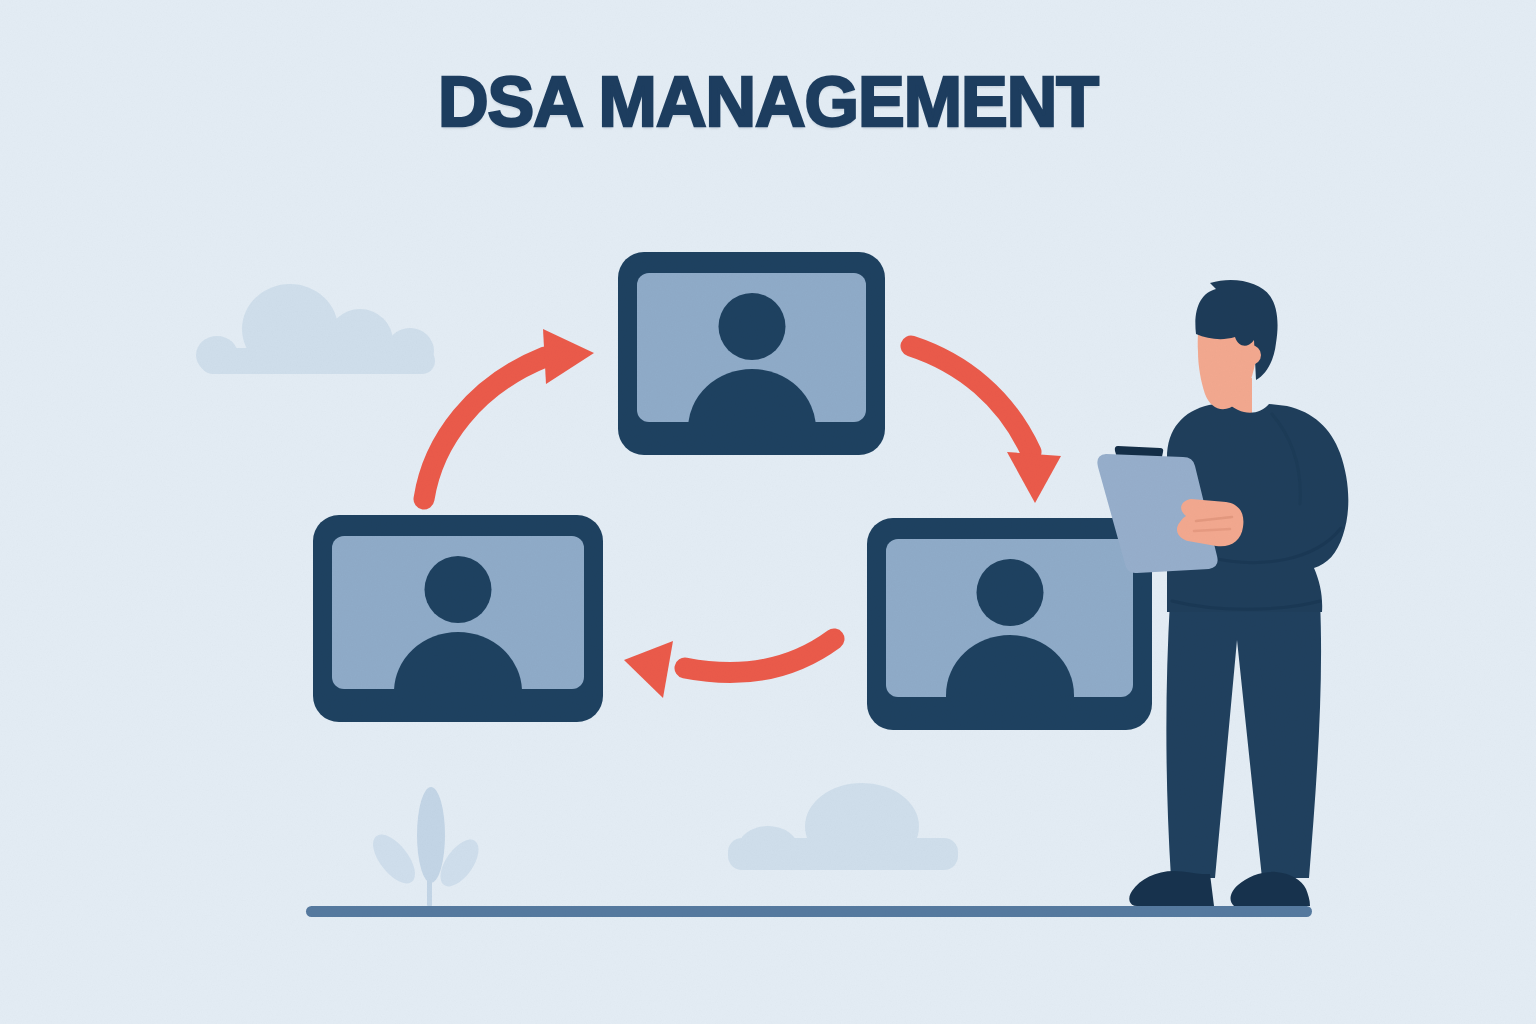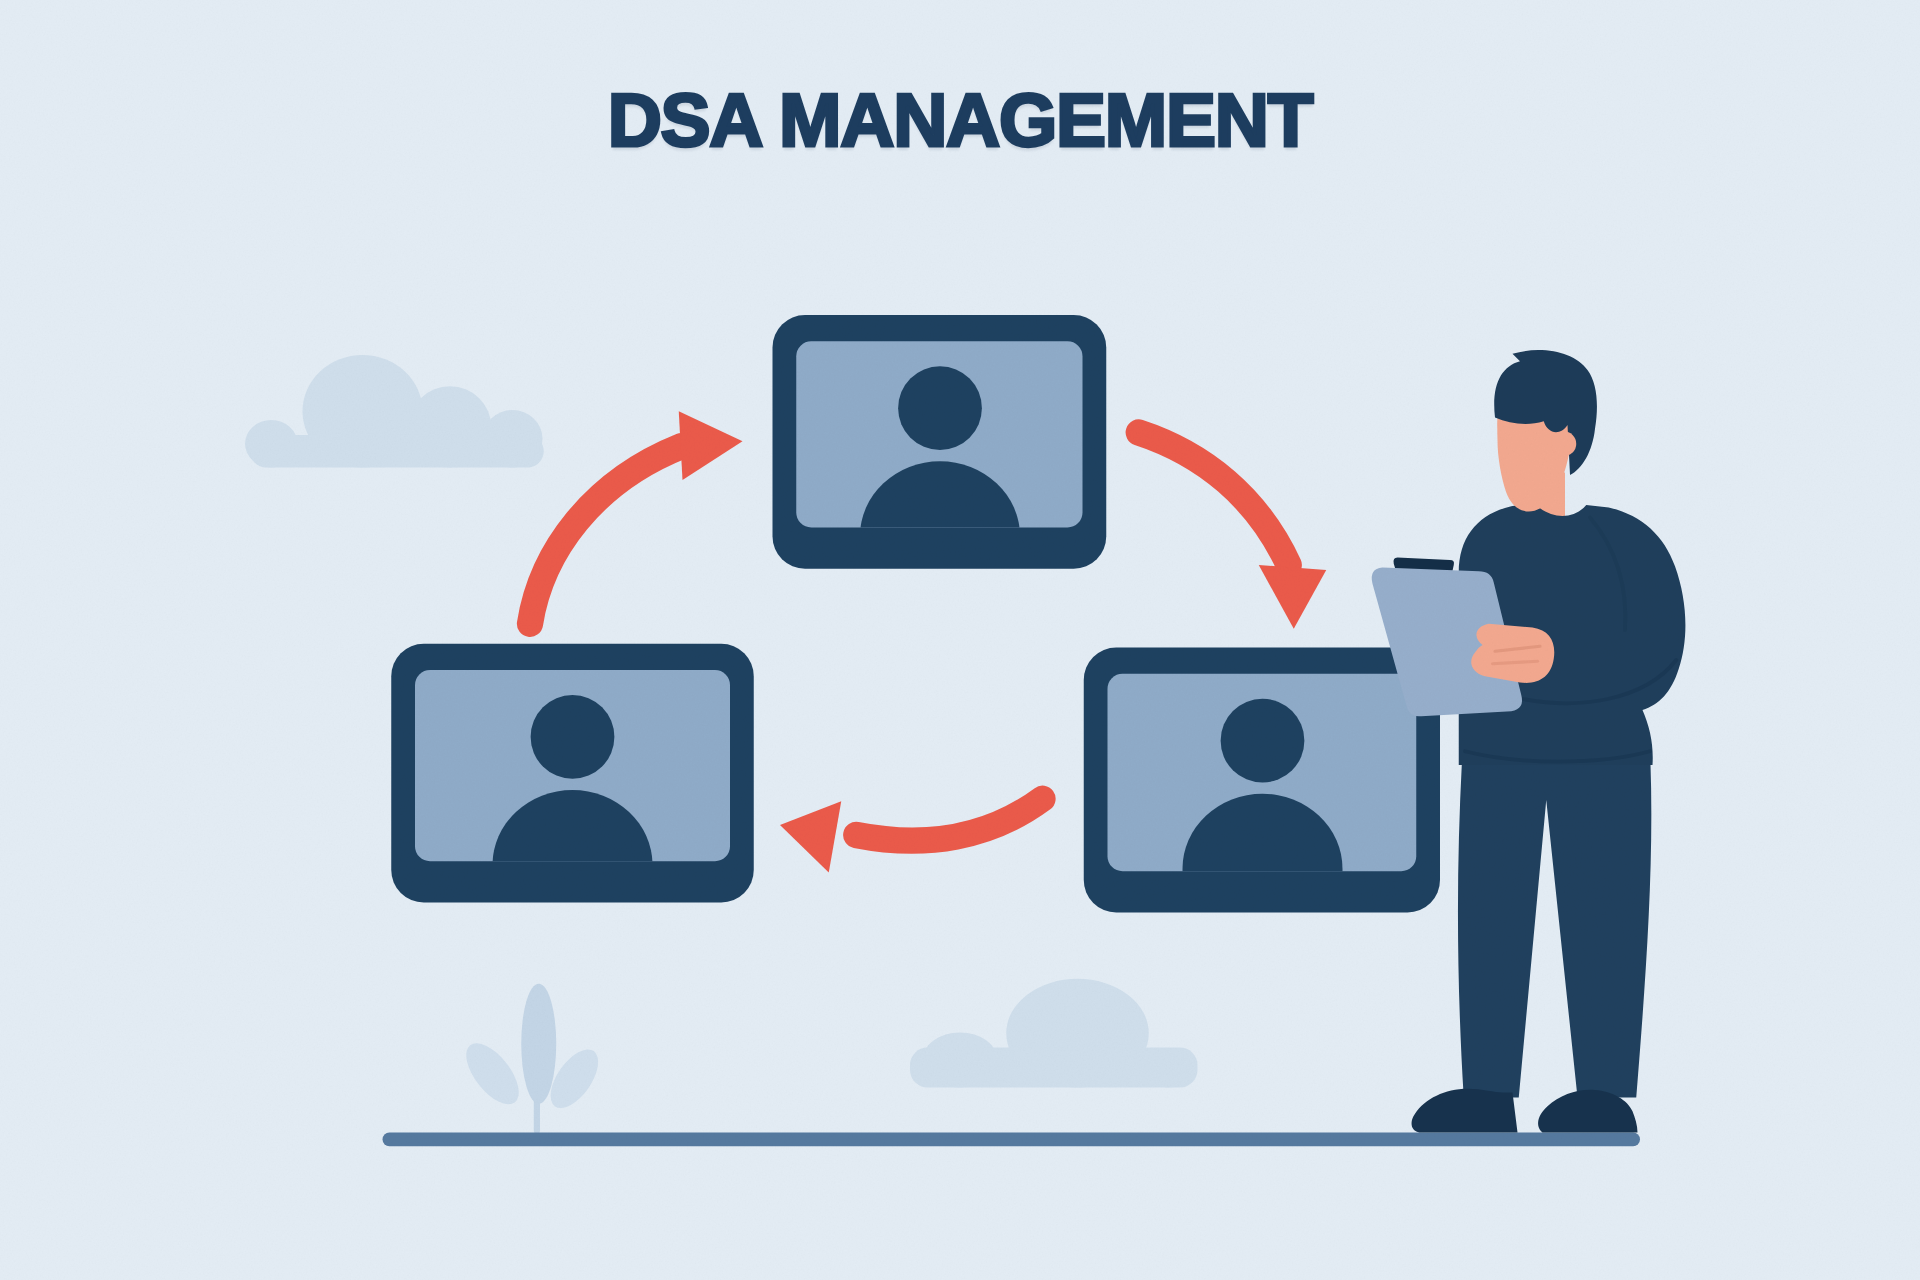--- a/index.html
+++ b/index.html
@@ -7,21 +7,21 @@
     --accent:#ea5a4a; --skin:#f2a88f; --sweater:#1f3e5b; --hair:#1d3b58;
     --pants:#20405e; --shoes:#17324d; --clipboard:#96aecb; --clip:#142e47;
     --ground:#55799f; --cloud:#cfdeeb; --leaf:#c3d5e6; --leafLight:#cfdeec;
   }
   *{box-sizing:border-box;margin:0;padding:0}
   body{background:#cfd8e0;font-family:"Liberation Sans",sans-serif}
   .stage{position:relative;width:1536px;height:1024px;margin:0 auto;overflow:hidden;background:var(--bg)}
 
   .title{
     position:absolute;top:62px;left:0;width:100%;text-align:center;
-    font-size:60px;font-weight:bold;letter-spacing:-1px;color:var(--title);
+    font-size:70px;font-weight:bold;letter-spacing:-1px;color:var(--title);
     -webkit-text-stroke:2.5px var(--title);
     text-shadow:0 3px 2px rgba(20,40,70,.10);
     font-family:"Liberation Sans",sans-serif;white-space:nowrap;
   }
 
   
   .puff{position:absolute;background:var(--cloud);border-radius:50%}
   .puff-base{position:absolute;background:var(--cloud);border-radius:14px}
   .leaf{position:absolute;background:var(--leaf);border-radius:50%}
   .leaf.light{background:var(--leafLight)}

